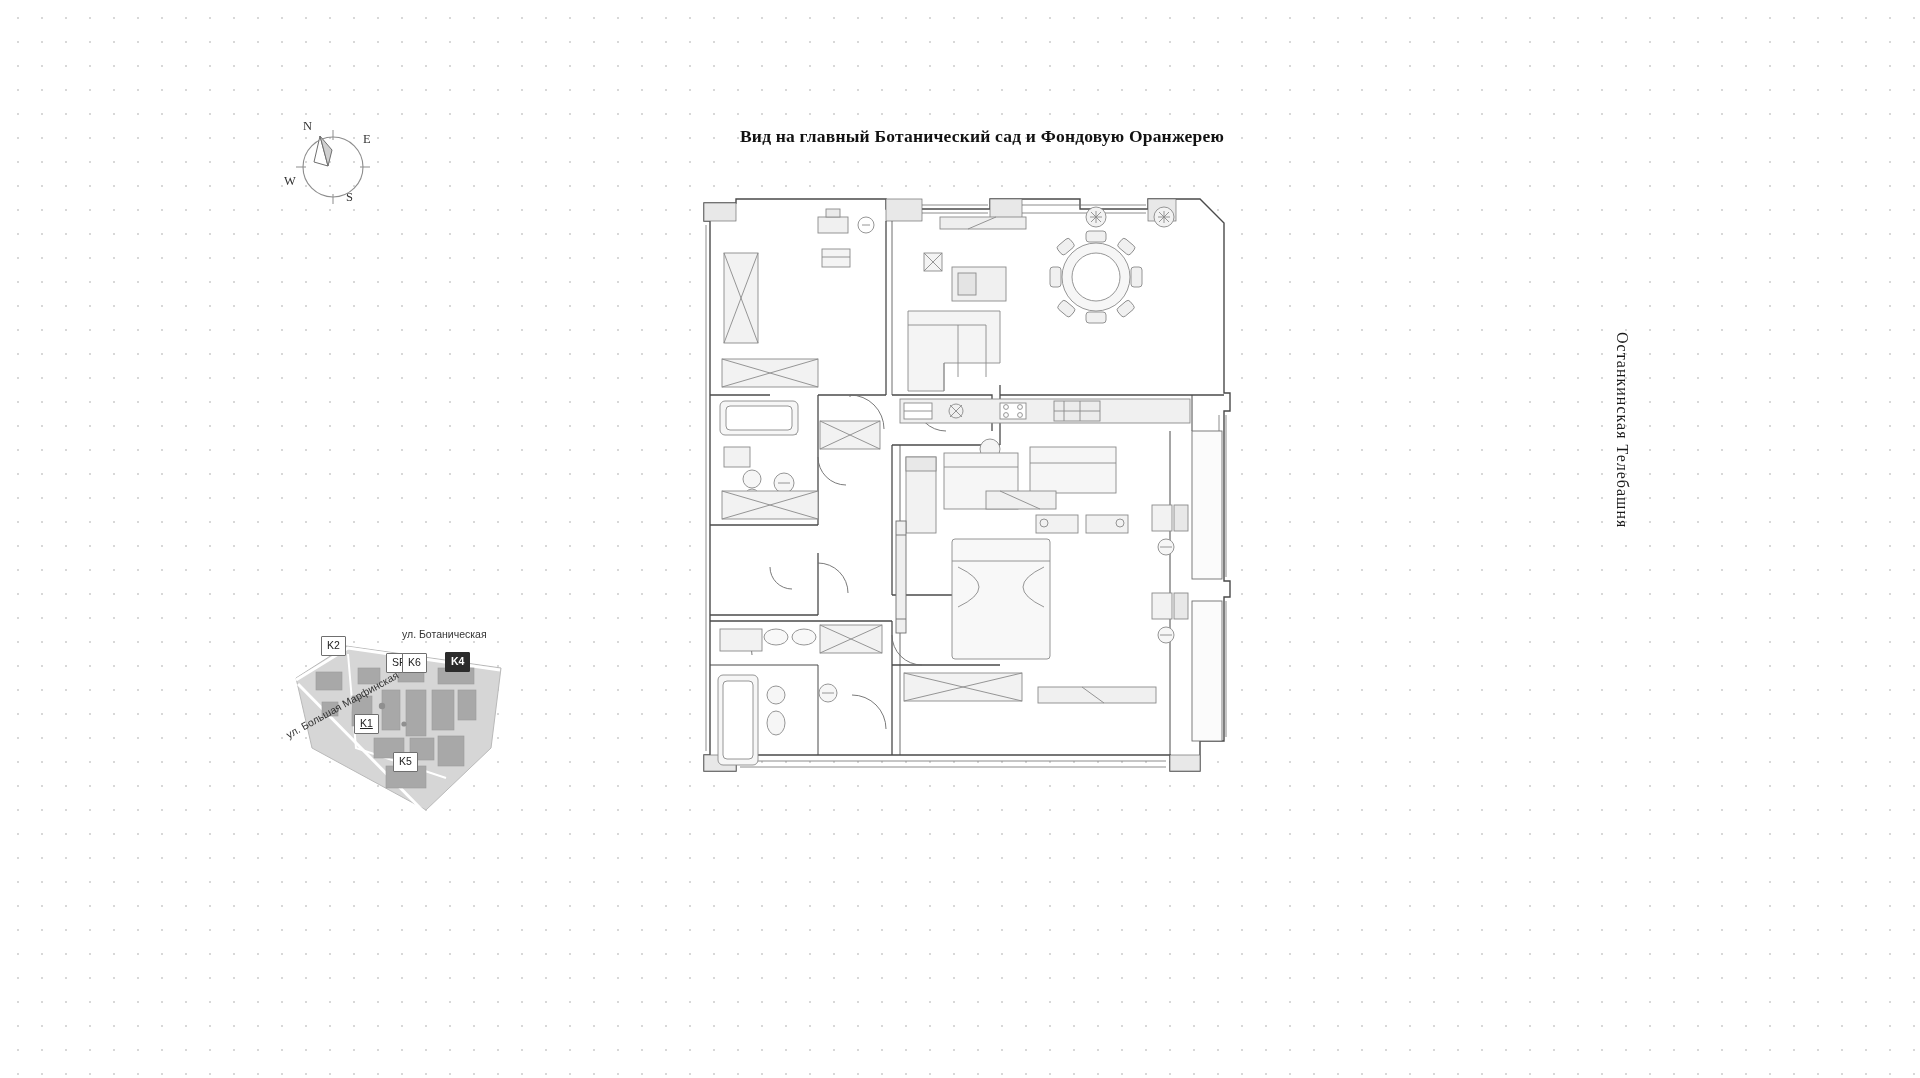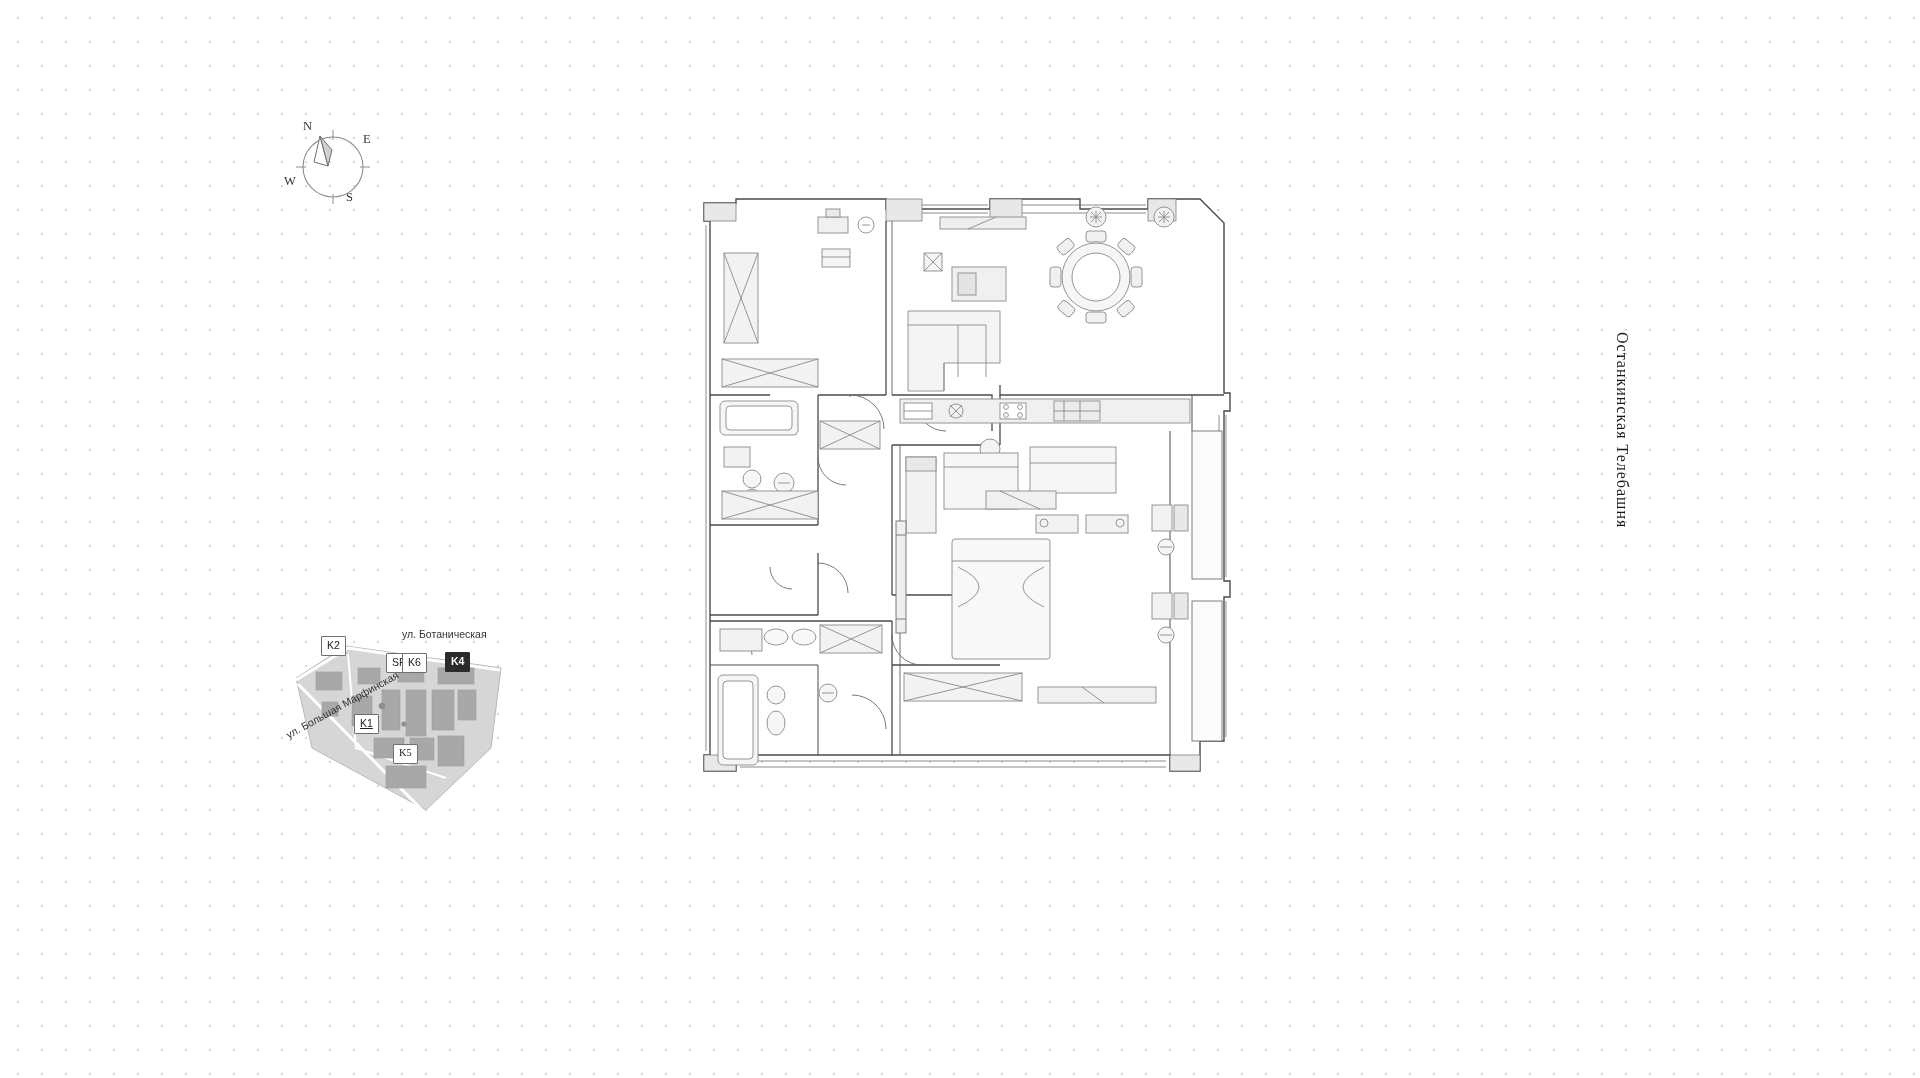--- a/index.html
+++ b/index.html
@@ -100,37 +100,38 @@
     background: #2b2b2b;
     border-color: #2b2b2b;
     color: #ffffff;
     font-weight: bold;
   }
   #tag-k2  { left: 35px;  top: 8px; }
   #tag-spa { left: 61px;  top: 25px; margin-left: 39px; }
   #tag-k6  { left: 116px; top: 25px; }
   #tag-k4  { left: 159px; top: 24px; }
   #tag-k1  { left: 68px;  top: 86px; text-decoration: underline; }
-  #tag-k5  { left: 107px; top: 116px; font-family: Liberation Serif, serif; }
+  #tag-k5  { left: 107px; top: 124px; }
 
   
   #floorplan {
     position: absolute;
     left: 700px;
     top: 195px;
     width: 560px;
     height: 600px;
   }
   svg { display: block; overflow: visible; }
 </style>
 </head>
 <body>
 
 <div id="page">
 
+  <div id="view-title">Вид на главный Ботанический сад и Фондовую Оранжерею</div>
 
   <div id="right-street">Останкинская Телебашня</div>
 
   <div id="compass">
     <svg width="90" height="90" viewBox="0 0 90 90">
       <circle cx="45" cy="45" r="30" fill="none" stroke="#8d8d8d" stroke-width="1.1"></circle>
       <line x1="45" y1="8" x2="45" y2="18" stroke="#8d8d8d" stroke-width="1"></line>
       <line x1="45" y1="72" x2="45" y2="82" stroke="#8d8d8d" stroke-width="1"></line>
       <line x1="8" y1="45" x2="18" y2="45" stroke="#8d8d8d" stroke-width="1"></line>
       <line x1="72" y1="45" x2="82" y2="45" stroke="#8d8d8d" stroke-width="1"></line>

